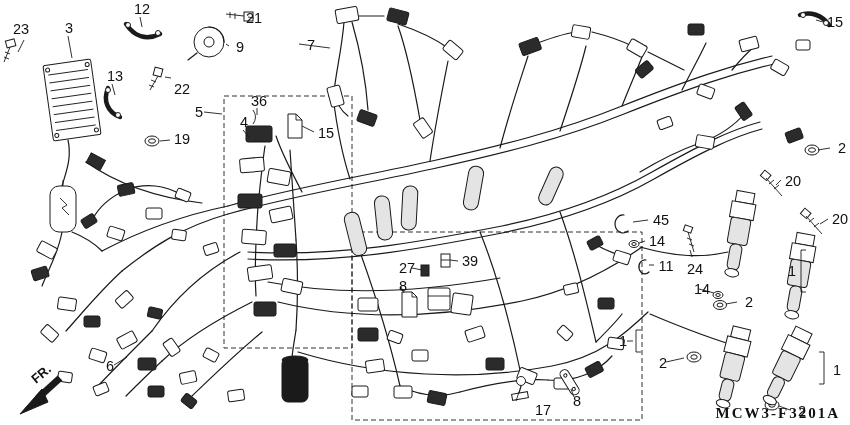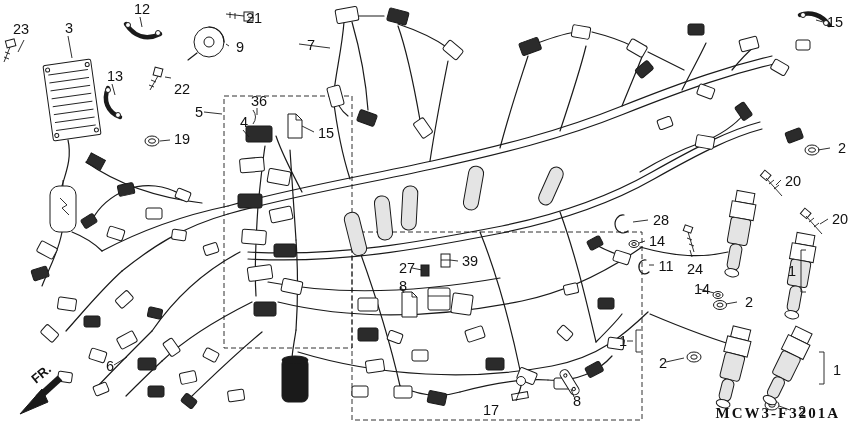--- a/index.html
+++ b/index.html
@@ -340,32 +340,32 @@
   <div class="callout" style="left:300px;top:37px">7</div>
   <div class="callout" style="left:188px;top:104px">5</div>
   <div class="callout" style="left:248px;top:93px">36</div>
   <div class="callout" style="left:233px;top:114px">4</div>
   <div class="callout" style="left:315px;top:125px">15</div>
   <div class="callout" style="left:171px;top:131px">19</div>
   <div class="callout" style="left:824px;top:14px">15</div>
   <div class="callout" style="left:831px;top:140px">2</div>
   <div class="callout" style="left:782px;top:173px">20</div>
   <div class="callout" style="left:829px;top:211px">20</div>
-  <div class="callout" style="left:650px;top:212px">28</div>
+  <div class="callout" style="left:650px;top:212px">45</div>
   <div class="callout" style="left:646px;top:233px">14</div>
   <div class="callout" style="left:684px;top:261px">24</div>
   <div class="callout" style="left:655px;top:258px">11</div>
   <div class="callout" style="left:691px;top:281px">14</div>
   <div class="callout" style="left:738px;top:294px">2</div>
   <div class="callout" style="left:781px;top:263px">1</div>
   <div class="callout" style="left:459px;top:253px">39</div>
   <div class="callout" style="left:396px;top:260px">27</div>
   <div class="callout" style="left:392px;top:278px">8</div>
   <div class="callout" style="left:612px;top:333px">1</div>
   <div class="callout" style="left:652px;top:355px">2</div>
   <div class="callout" style="left:826px;top:362px">1</div>
   <div class="callout" style="left:791px;top:403px">2</div>
   <div class="callout" style="left:99px;top:358px">6</div>
-  <div class="callout" style="left:480px;top:402px">17</div>
+  <div class="callout" style="left:532px;top:402px">17</div>
   <div class="callout" style="left:566px;top:393px">8</div>
 
   <div class="partcode">MCW3-F3201A</div>
 </div>
 
 </body></html>

